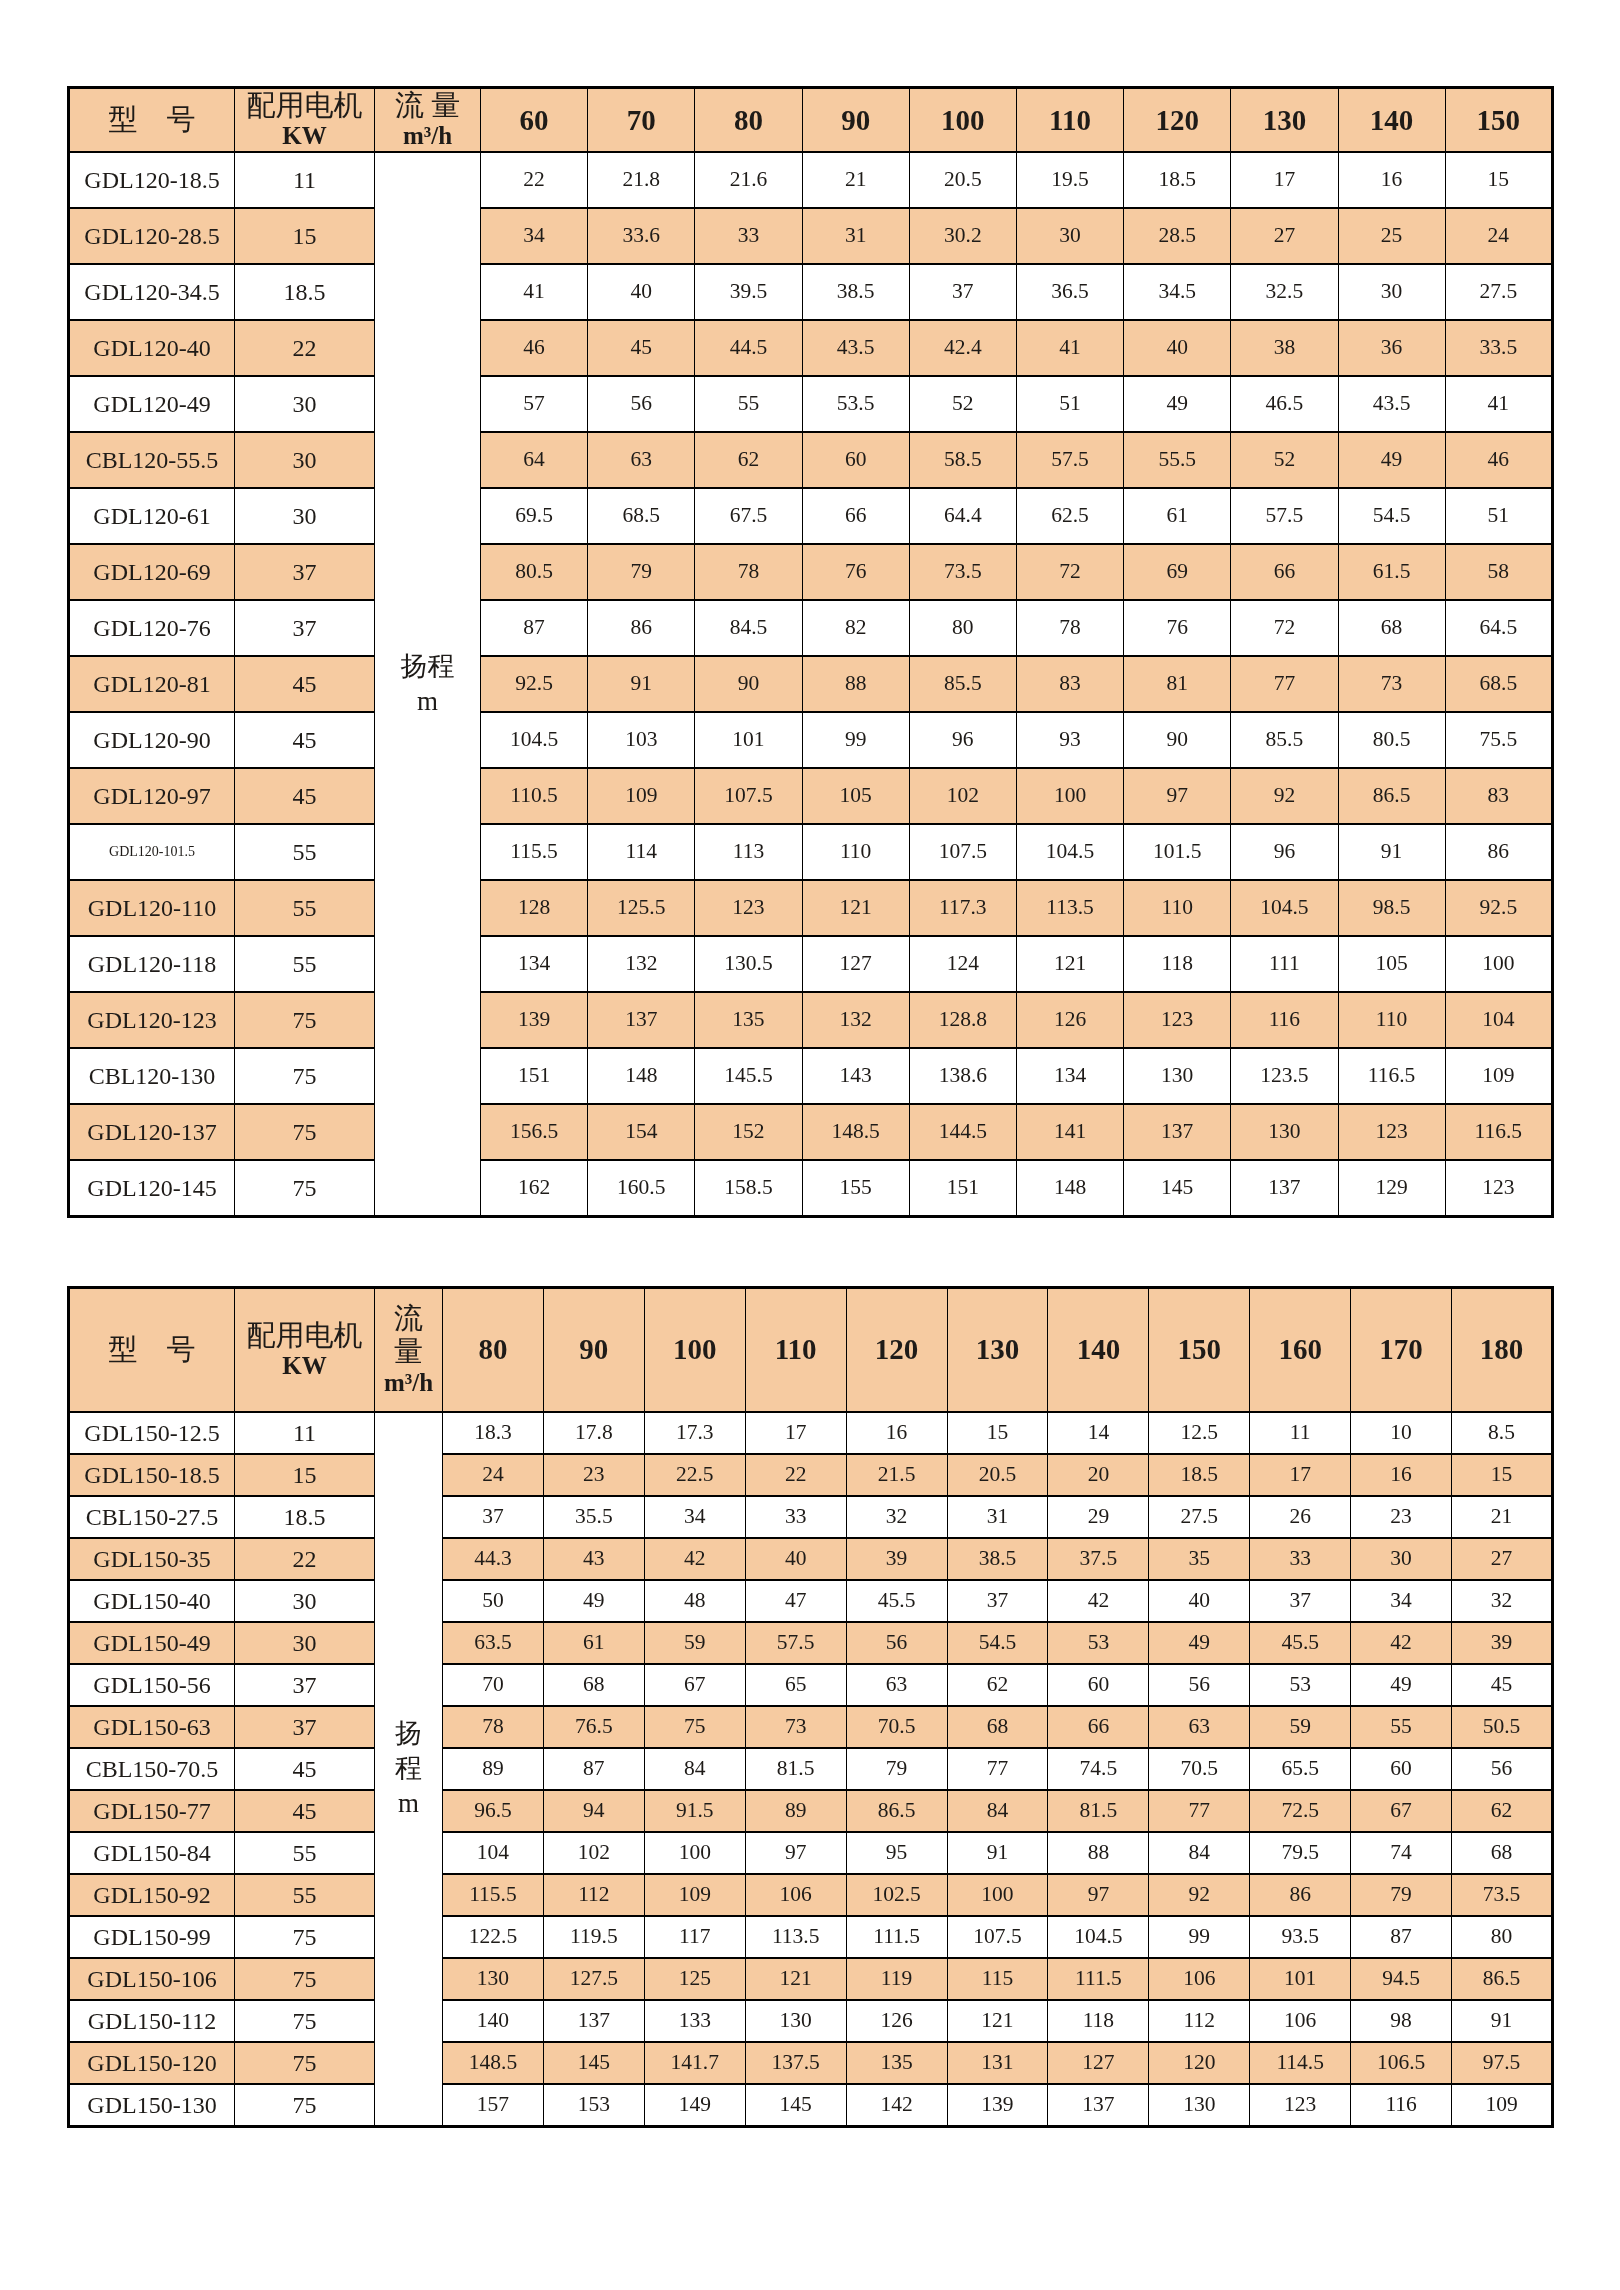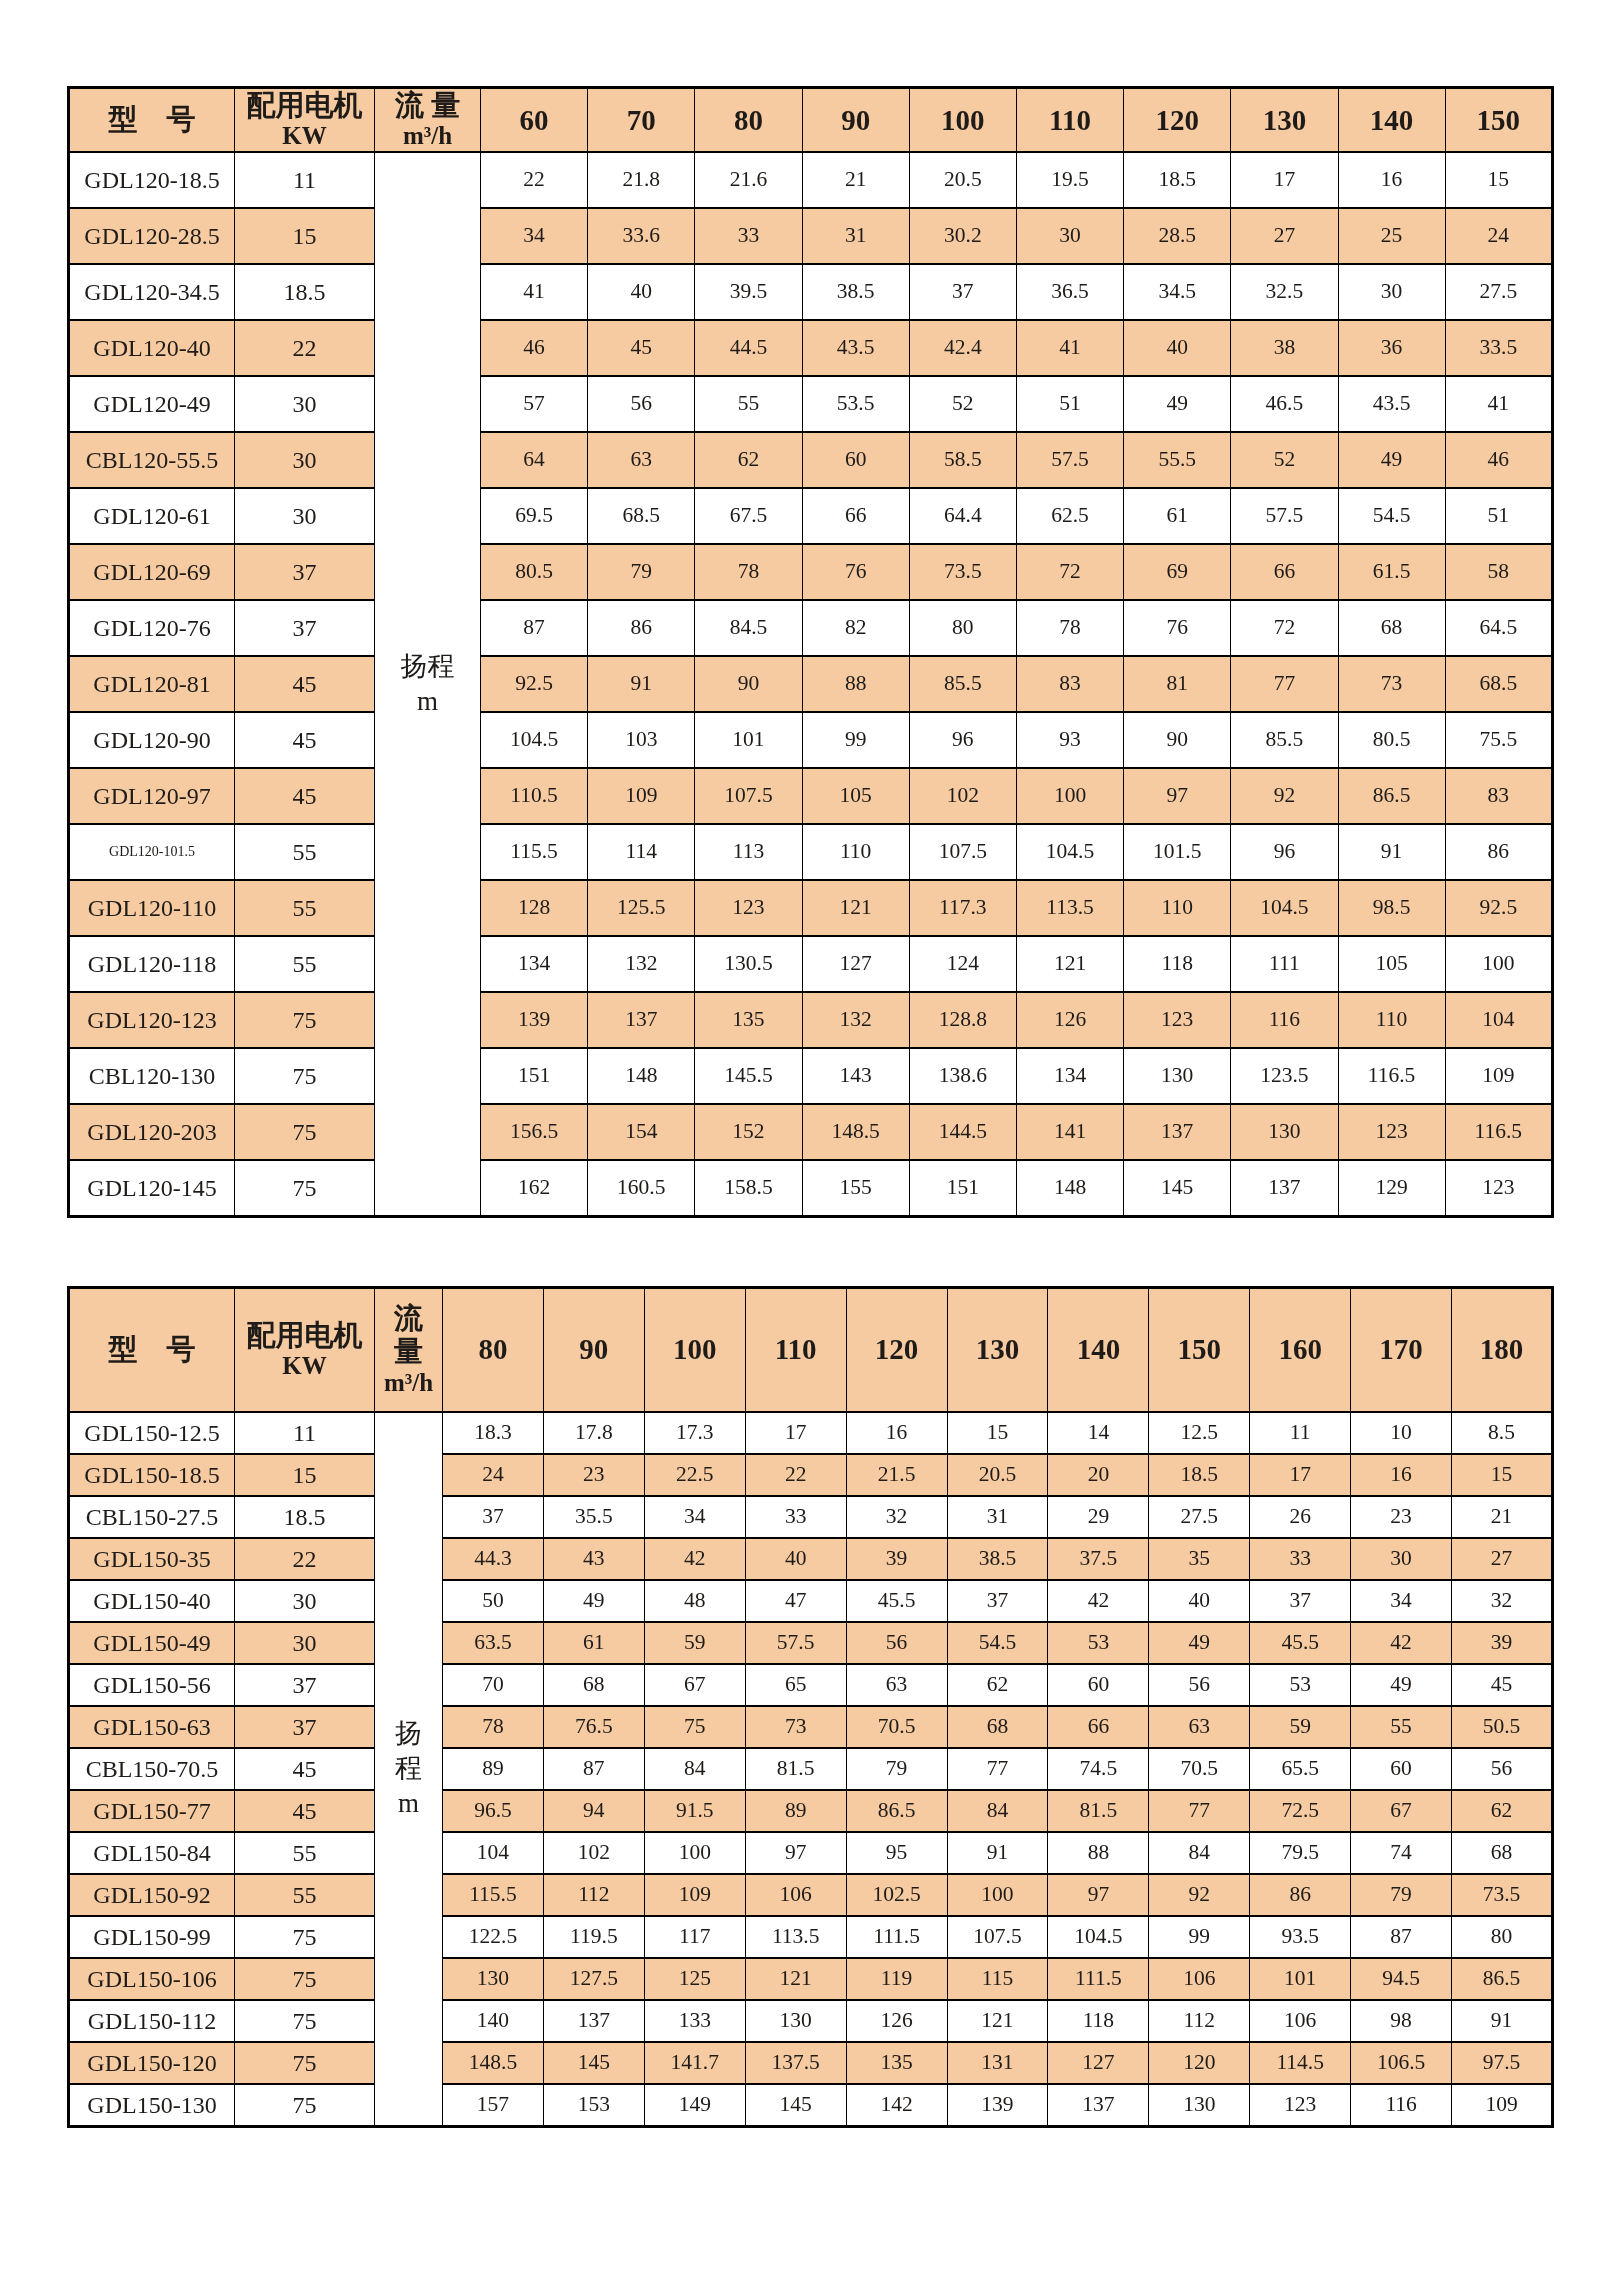--- a/index.html
+++ b/index.html
@@ -39,21 +39,21 @@
 
   #table-0 thead tr { height: 64px; }
   #table-0 tbody tr { height: 56px; }
   #table-1 thead tr { height: 125px; }
   #table-1 tbody tr { height: 42px; }
 
   thead th { background: var(--stripe, #F6CBA1); font-weight: bold; }
   tbody tr.striped td { background: var(--stripe, #F6CBA1); }
   td.head-cell { background: #ffffff !important; }
 
-  .zh   { font-size: 29px; font-weight: 700; line-height: 1.15; }
+  .zh   { font-size: 29px; font-weight: 400; line-height: 1.15; }
   .unit { font-size: 25px; font-weight: 700; line-height: 1.15; }
   th.flow-value-header { font-size: 29px; }
 
   td.model-cell { font-size: 24px; }
   td.model-cell.small { font-size: 14px; }
   td.kw-cell    { font-size: 24px; }
   td.value-cell { font-size: 21.5px; }
   td.head-cell .head-line { font-size: 27px; font-weight: 400; line-height: 1.3; }
 </style>
 </head>
@@ -338,21 +338,21 @@
           <td class="value-cell">145.5</td>
           <td class="value-cell">143</td>
           <td class="value-cell">138.6</td>
           <td class="value-cell">134</td>
           <td class="value-cell">130</td>
           <td class="value-cell">123.5</td>
           <td class="value-cell">116.5</td>
           <td class="value-cell">109</td>
         </tr>
         <tr class="striped">
-          <td class="model-cell">GDL120-203</td>
+          <td class="model-cell">GDL120-137</td>
           <td class="kw-cell">75</td>
           <td class="value-cell">156.5</td>
           <td class="value-cell">154</td>
           <td class="value-cell">152</td>
           <td class="value-cell">148.5</td>
           <td class="value-cell">144.5</td>
           <td class="value-cell">141</td>
           <td class="value-cell">137</td>
           <td class="value-cell">130</td>
           <td class="value-cell">123</td>

